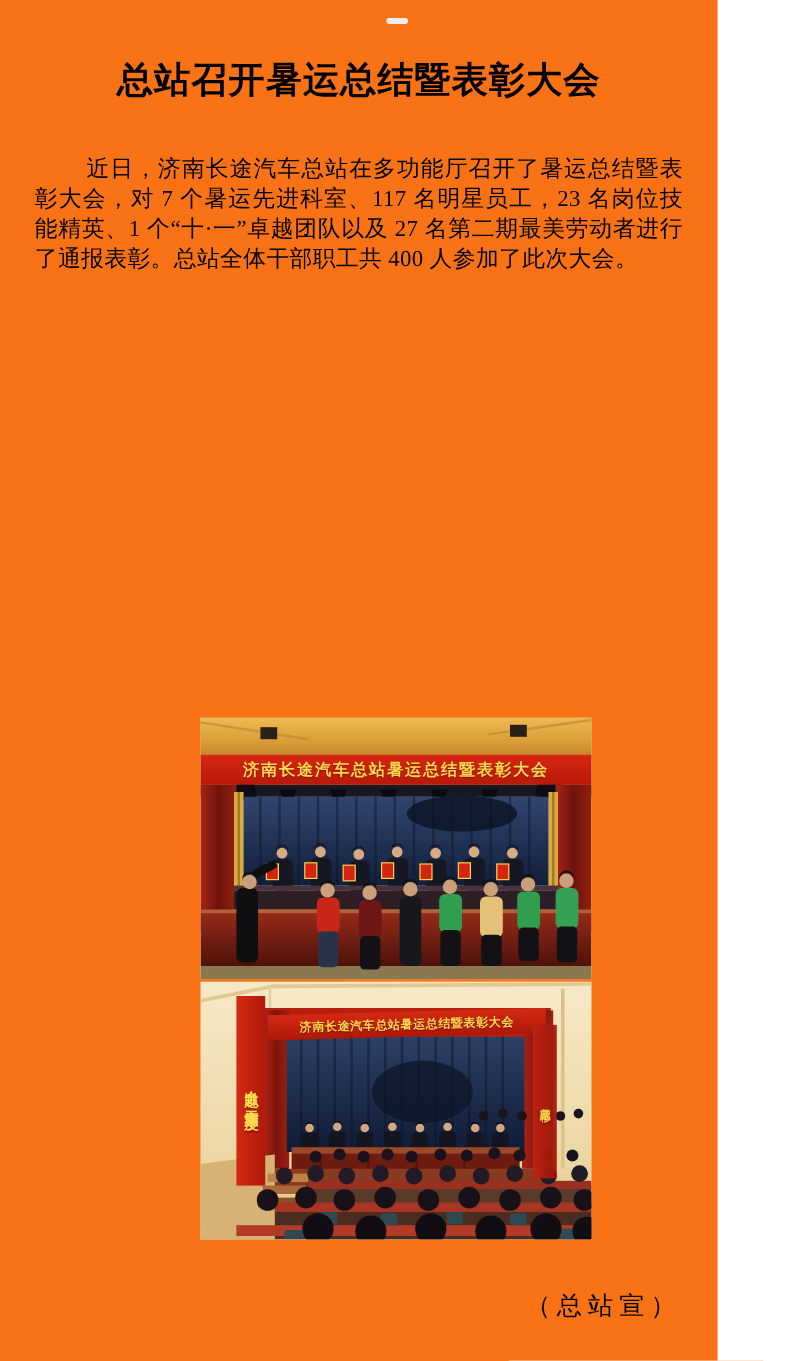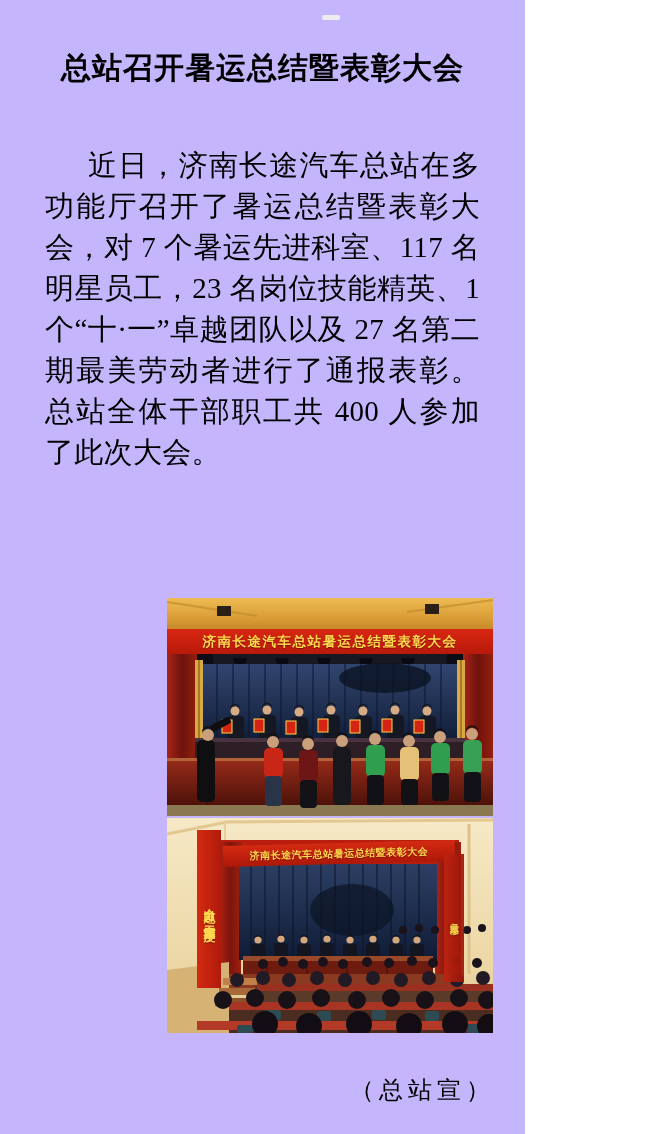--- a/index.html
+++ b/index.html
@@ -1,37 +1,37 @@
 <!DOCTYPE html>
 <html><head>
 <meta charset="utf-8">
 <style>
   html,body{margin:0;padding:0;}
   body{
     width:659px;height:1134px;background:#ffffff;
     font-family:"Liberation Serif","DejaVu Serif",serif;color:#000;
     position:relative;overflow:hidden;
   }
-  .page{position:relative;width:525px;height:1134px;background:#c4b5fd;}
+  .page{position:relative;width:598px;height:1134px;background:#f97316;}
 
   .faint-mark{
     position:absolute;left:322px;top:15px;width:18px;height:5px;
     background:#ededef;border-radius:2px;
   }
 
   .doc-title{
     position:absolute;left:0;right:0;top:47px;margin:0;
     text-align:center;
     font-family:"Liberation Sans","DejaVu Sans",sans-serif;
     font-weight:bold;font-size:30px;line-height:42px;letter-spacing:1px;
   }
 
   .article{position:absolute;left:29px;right:29px;top:129px;}
   .article p{
-    margin:16px;font-size:29px;line-height:41px;
+    margin:0;font-size:19px;line-height:25px;
     text-align:justify;text-indent:43px;letter-spacing:0.3px;
   }
 
   .photo{
     position:absolute;left:167px;width:326px;overflow:hidden;
     background:#d8c49a;
     text-decoration:underline;
   }
   .photo-1{top:598px;height:218px;}
   .photo-2{top:818px;height:215px;}
@@ -68,21 +68,21 @@
     letter-spacing:1px;
   }
   .vbanner-right{
     left:277px;top:36px;width:20px;height:128px;font-size:9px;
     background:linear-gradient(90deg,#c02412,#9c1608);
     letter-spacing:1px;opacity:.92;
   }
 
   .signature{
     position:absolute;right:30px;top:1074px;margin:0;
-    font-size:24px;letter-spacing:5px;
+    font-size:21px;letter-spacing:5px;
   }
 </style>
 </head>
 <body>
 
 <div class="page">
 
   <div class="faint-mark"></div>
 
   <h1 class="doc-title">总站召开暑运总结暨表彰大会</h1>

